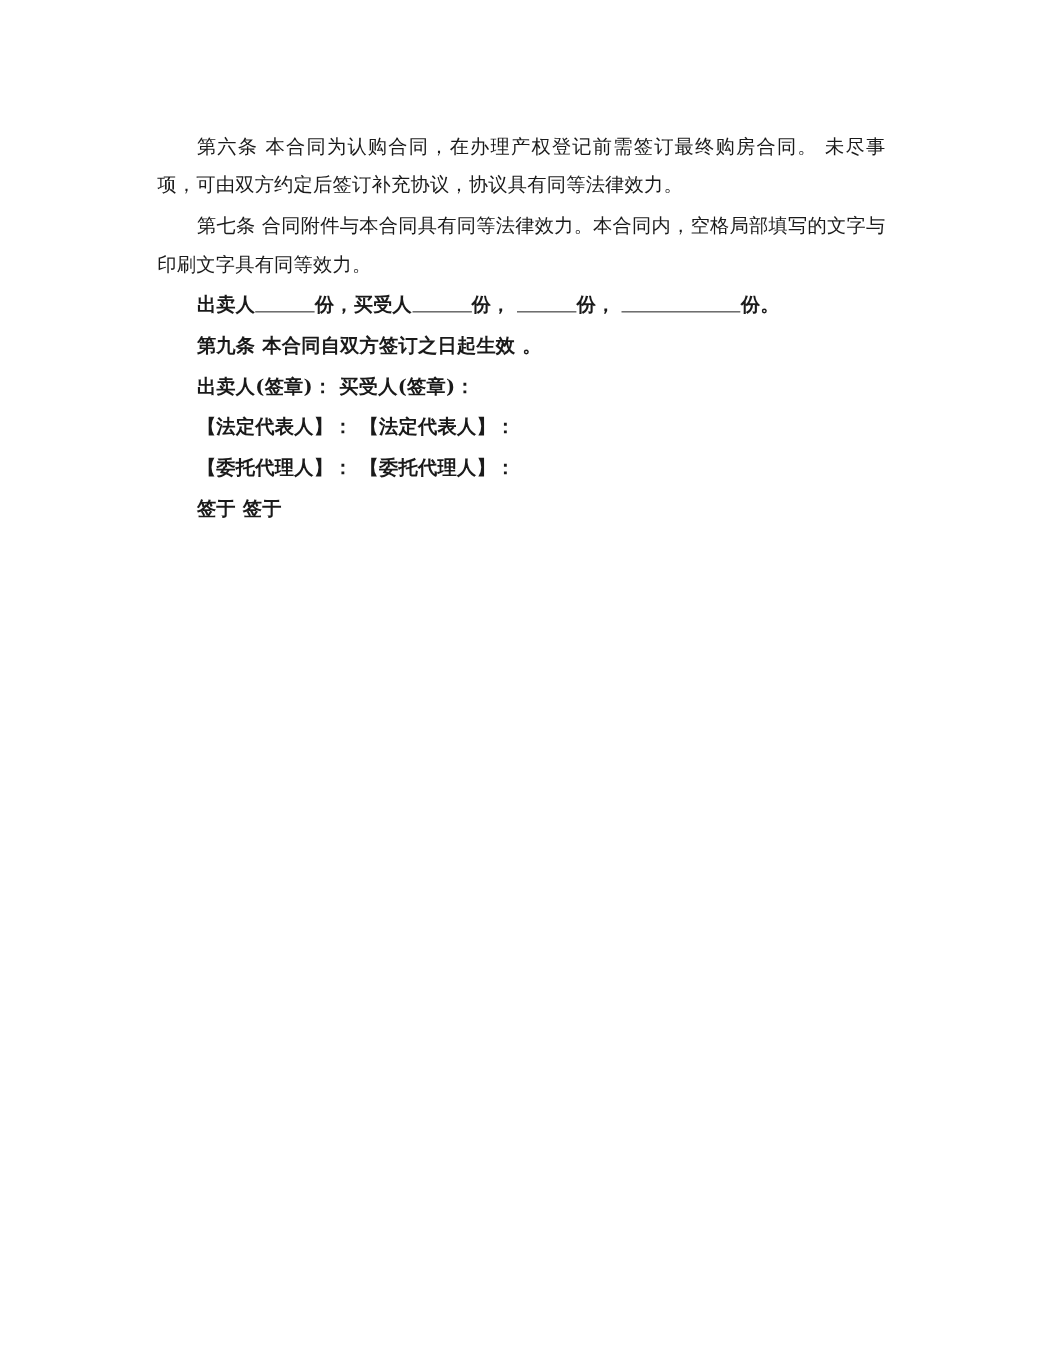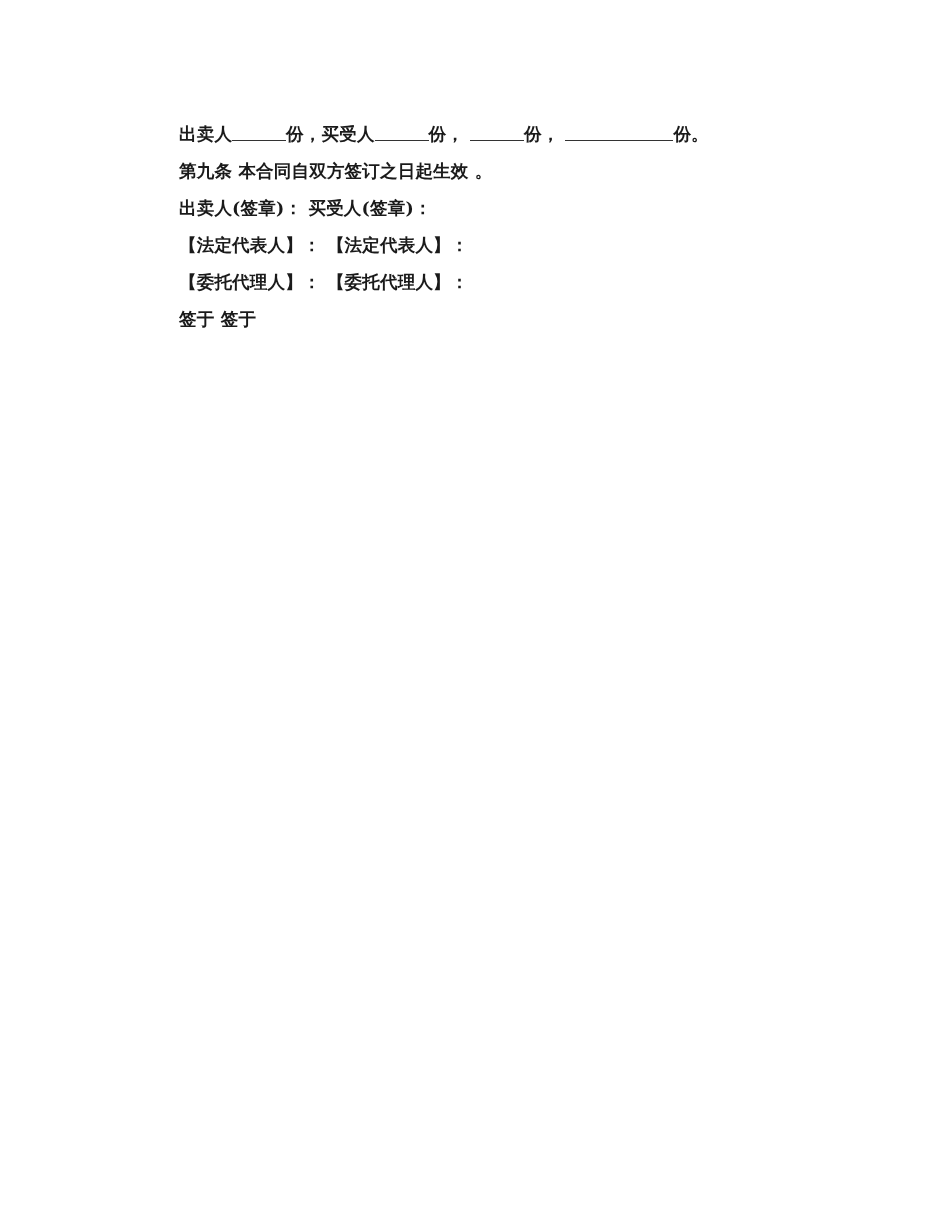--- a/index.html
+++ b/index.html
@@ -44,21 +44,23 @@
     }
     .b6 { width: 54px; }
     .b12 { width: 108px; }
     .gap { display: inline-block; width: 6px; }
   </style>
 </head>
 <body>
 
 <div class="page">
 
+  <p class="p indent">第六条 本合同为认购合同，在办理产权登记前需签订最终购房合同。 未尽事项，可由双方约定后签订补充协议，协议具有同等法律效力。</p>
 
+  <p class="p indent">第七条 合同附件与本合同具有同等法律效力。本合同内，空格局部填写的文字与印刷文字具有同等效力。</p>
 
 
   <p class="p lead"><span>出卖人</span><span class="blank b6"></span><span>份，买受人</span><span class="blank b6"></span><span>份，</span><span class="gap"></span><span class="blank b6"></span><span>份，</span><span class="gap"></span><span class="blank b12"></span><span>份。</span></p>
 
   <p class="p lead">第九条 本合同自双方签订之日起生效 。</p>
 
   <p class="p lead">出卖人(签章)： 买受人(签章)：</p>
 
   <p class="p lead">【法定代表人】： 【法定代表人】：</p>
 

